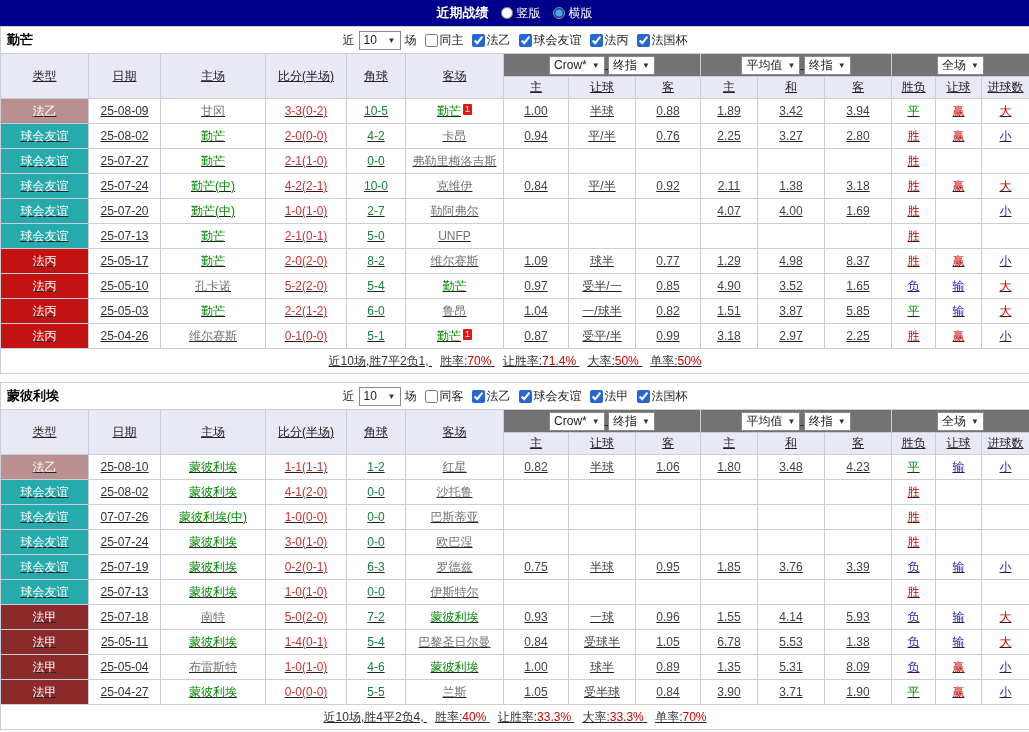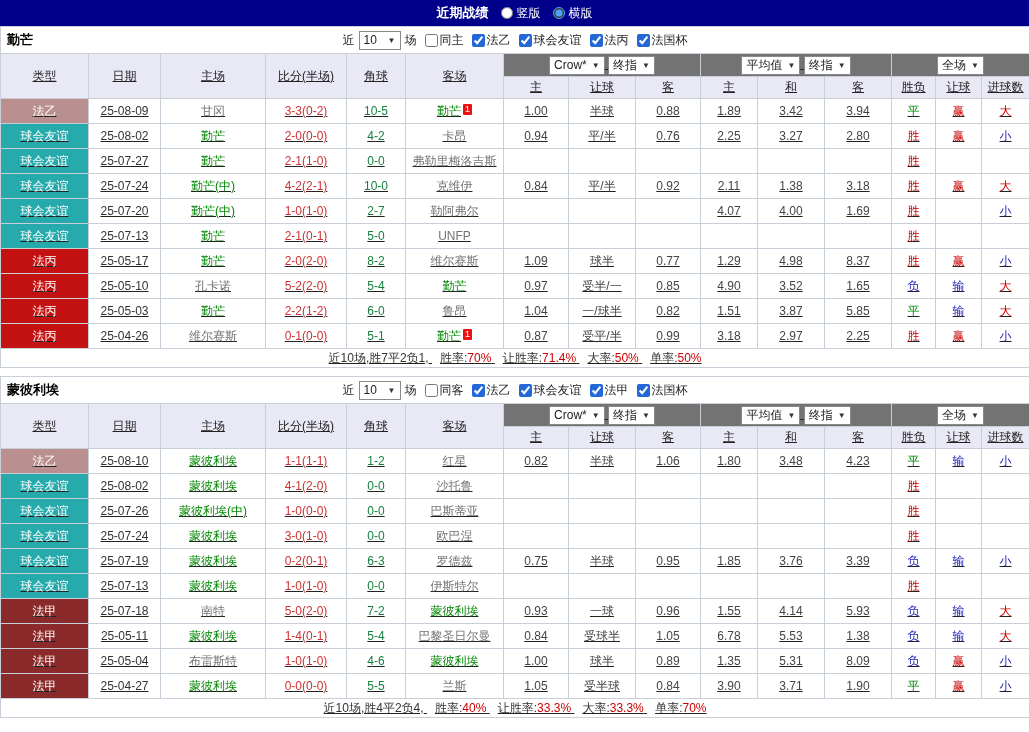--- a/index.html
+++ b/index.html
@@ -75,21 +75,21 @@
   .b{ color:var(--blue,#2222bb); }
   .g{ color:var(--green,#008800); }
   .badge{
     display:inline-block; margin-left:2px;
     background:#ee1111; color:#fff;
     font-size:9px; line-height:11px; padding:0 2px;
     vertical-align:3px; border-radius:1px;
   }
 
   
-  .summary-row td{ height:19px; color:#333;margin-top:20px; }
+  .summary-row td{ height:25px; color:#333;margin-top:20px; }
   .summary-row .lbl{ margin-left:8px; }
   .summary-row .val{ color:var(--red,#cc0000); }
 </style>
 </head>
 <body>
 
 <div class="topbar">
   <span class="title">近期战绩</span>
   <label class="radio-label">
     <input type="radio" name="layout" style="">
@@ -515,21 +515,21 @@
           <td class="odds"></td>
           <td class="odds"></td>
           <td class="odds"></td>
           <td class="odds"></td>
           <td class="r">胜</td>
           <td class=""></td>
           <td class=""></td>
         </tr>
         <tr>
           <td class="league lc-friendly">球会友谊</td>
-          <td class="date">25-07-26</td>
+          <td class="date">07-07-26</td>
           <td><span class="tname self">蒙彼利埃(中)</span></td>
           <td class="score">1-0(0-0)</td>
           <td class="corner">0-0</td>
           <td><span class="tname">巴斯蒂亚</span></td>
           <td class="odds"></td>
           <td class="odds"></td>
           <td class="odds"></td>
           <td class="odds"></td>
           <td class="odds"></td>
           <td class="odds"></td>

